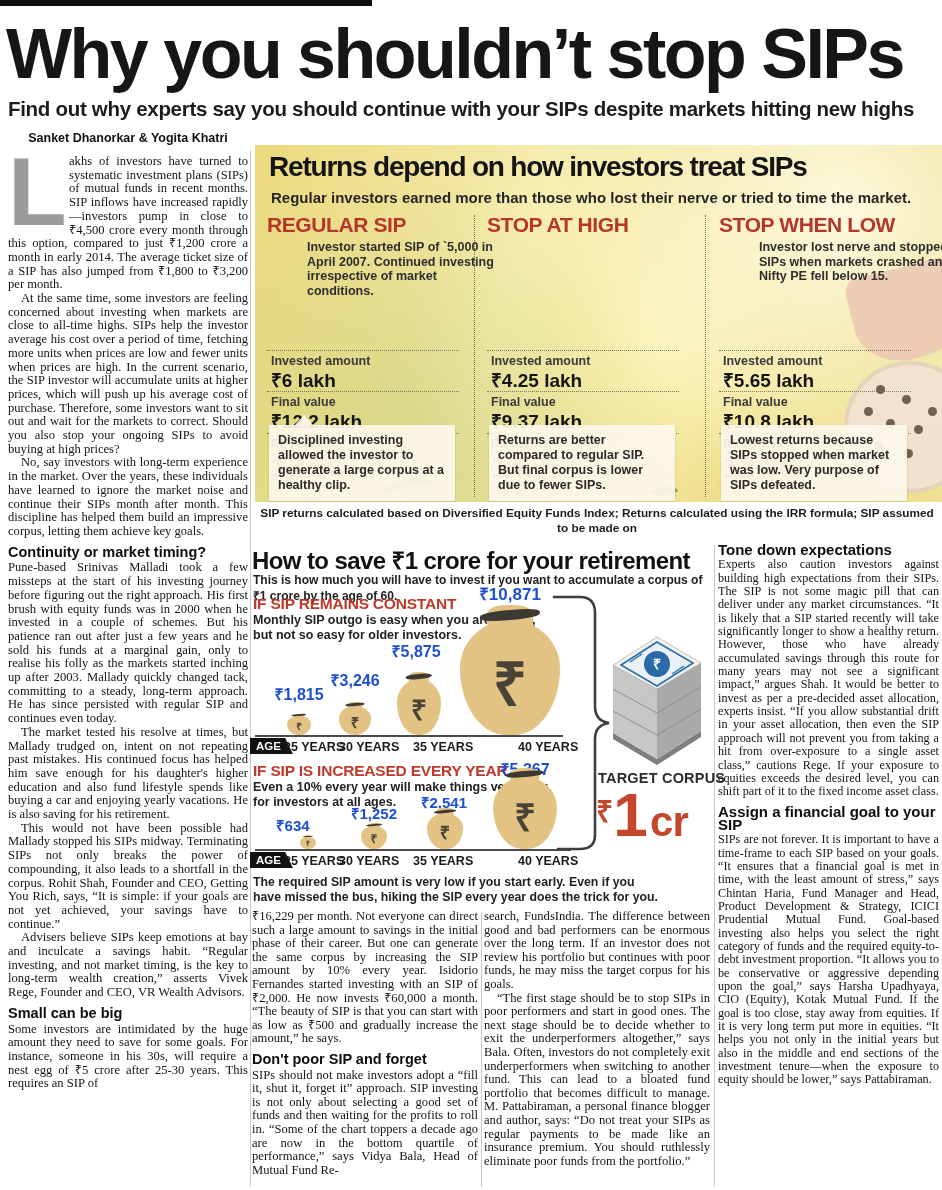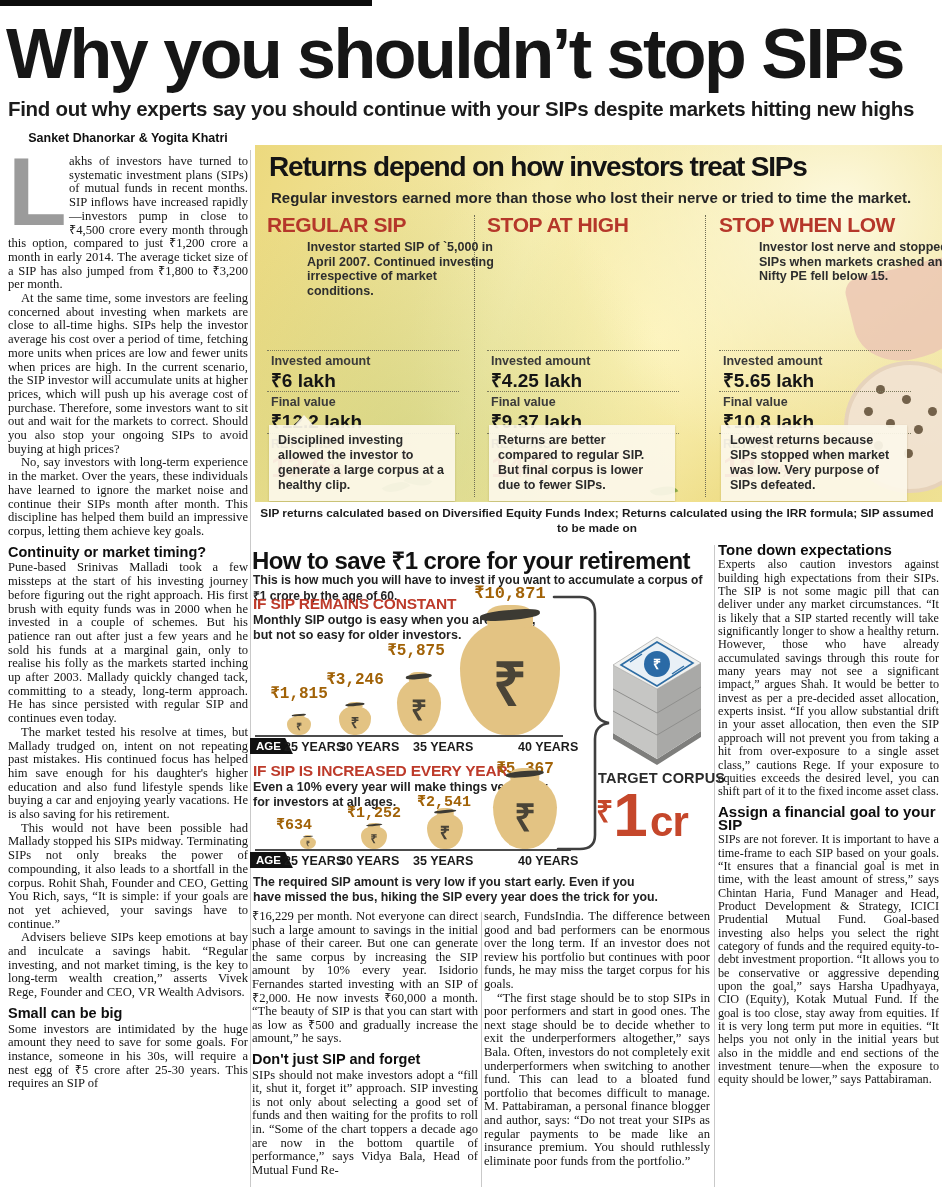--- a/index.html
+++ b/index.html
@@ -74,21 +74,21 @@
           font-weight:bold;font-size:11.5px;padding:2px 12px 2px 6px;
           clip-path:polygon(0 0,82% 0,100% 100%,0 100%);}
   .agelab{position:absolute;font-family:"Liberation Sans",sans-serif;font-weight:bold;font-size:12.5px;color:#1a1a1a;}
   .bag{position:absolute;background:#e3c383;border-radius:50% 50% 46% 46% / 42% 42% 58% 58%;}
   .bag::before{content:"";position:absolute;left:50%;top:-13%;transform:translateX(-50%);
                width:46%;height:20%;background:#e3c383;border-radius:40% 40% 20% 20%;}
   .bag::after{content:"";position:absolute;left:50%;top:-9%;transform:translateX(-50%) rotate(-5deg);
               width:60%;height:9%;background:#3c3a33;border-radius:40%;}
   .bag .rs{position:absolute;left:0;right:0;top:54%;transform:translateY(-50%);text-align:center;
            font-family:"Liberation Sans",sans-serif;font-weight:bold;color:#4a4437;}
-  .bagval{position:absolute;font-family:Liberation Mono, monospace;font-weight:bold;font-size:16px;color:#a16207;}
+  .bagval{position:absolute;font-family:Liberation Sans, sans-serif;font-weight:bold;font-size:16px;color:#1d4ed8;}
   #ret-caption{position:absolute;left:3px;top:332px;width:408px;font-family:"Liberation Sans",sans-serif;
                font-weight:bold;font-size:12.3px;line-height:15px;color:#222;}
   #target-label{position:absolute;left:348px;top:227px;width:130px;font-family:"Liberation Sans",sans-serif;
                 font-weight:bold;font-size:14.5px;color:#2b2b2b;letter-spacing:.2px;}
   #target-val{position:absolute;left:346px;top:236px;color:#c5472b;font-family:"Liberation Sans",sans-serif;font-weight:bold;}
   #target-val .r{font-size:30px;vertical-align:14px;}
   #target-val .n{font-size:62px;letter-spacing:-2px;}
   #target-val .u{font-size:42px;letter-spacing:-1px;}
   #target-note{position:absolute;left:348px;top:292px;width:122px;font-family:"Liberation Sans",sans-serif;
                font-weight:bold;font-size:11.8px;line-height:14px;color:#222;}
@@ -263,21 +263,21 @@
     <line x1="25" y1="31" x2="37" y2="23" stroke="#2e6da4" stroke-width="1.4"></line>
     <line x1="67" y1="43" x2="79" y2="35" stroke="#2e6da4" stroke-width="1.4"></line>
   </svg>
 
   <div id="target-label">TARGET CORPUS</div>
   <div id="target-val"><span class="r">₹</span><span class="n">1</span> <span class="u">cr</span></div>
 </div>
 
 <div class="abs serif" id="colA">
   <p>₹16,229 per month. Not everyone can direct such a large amount to savings in the initial phase of their career. But one can generate the same corpus by increasing the SIP amount by 10% every year. Isidorio Fernandes started investing with an SIP of ₹2,000. He now invests ₹60,000 a month. “The beauty of SIP is that you can start with as low as ₹500 and gradually increase the amount,” he says.</p>
-  <div class="subhead">Don't just SIP and forget</div>
+  <div class="subhead">Don't poor SIP and forget</div>
   <p>SIPs should not make investors adopt a “fill it, shut it, forget it” approach. SIP investing is not only about selecting a good set of funds and then waiting for the profits to roll in. “Some of the chart toppers a decade ago are now in the bottom quartile of performance,” says Vidya Bala, Head of Mutual Fund Re-</p>
 </div>
 <div class="abs serif" id="colB">
   <p>search, FundsIndia. The difference between good and bad performers can be enormous over the long term. If an investor does not review his portfolio but continues with poor funds, he may miss the target corpus for his goals.</p>
   <p class="ind">“The first stage should be to stop SIPs in poor performers and start in good ones. The next stage should be to decide whether to exit the underperformers altogether,” says Bala. Often, investors do not completely exit underperformers when switching to another fund. This can lead to a bloated fund portfolio that becomes difficult to manage. M. Pattabiraman, a personal finance blogger and author, says: “Do not treat your SIPs as regular payments to be made like an insurance premium. You should ruthlessly eliminate poor funds from the portfolio.”</p>
 </div>
 
 <div class="abs serif" id="rightcol">
   <div class="subhead" style="margin-top:0;">Tone down expectations</div>
   <p>Experts also caution investors against building high expectations from their SIPs. The SIP is not some magic pill that can deliver under any market circumstances. “It is likely that a SIP started recently will take significantly longer to show a healthy return. However, those who have already accumulated savings through this route for many years may not see a significant impact,” argues Shah. It would be better to invest as per a pre-decided asset allocation, experts insist. “If you allow substantial drift in your asset allocation, then even the SIP approach will not prevent you from taking a hit from over-exposure to a single asset class,” cautions Rege. If your exposure to equities exceeds the desired level, you can shift part of it to the fixed income asset class.</p>

